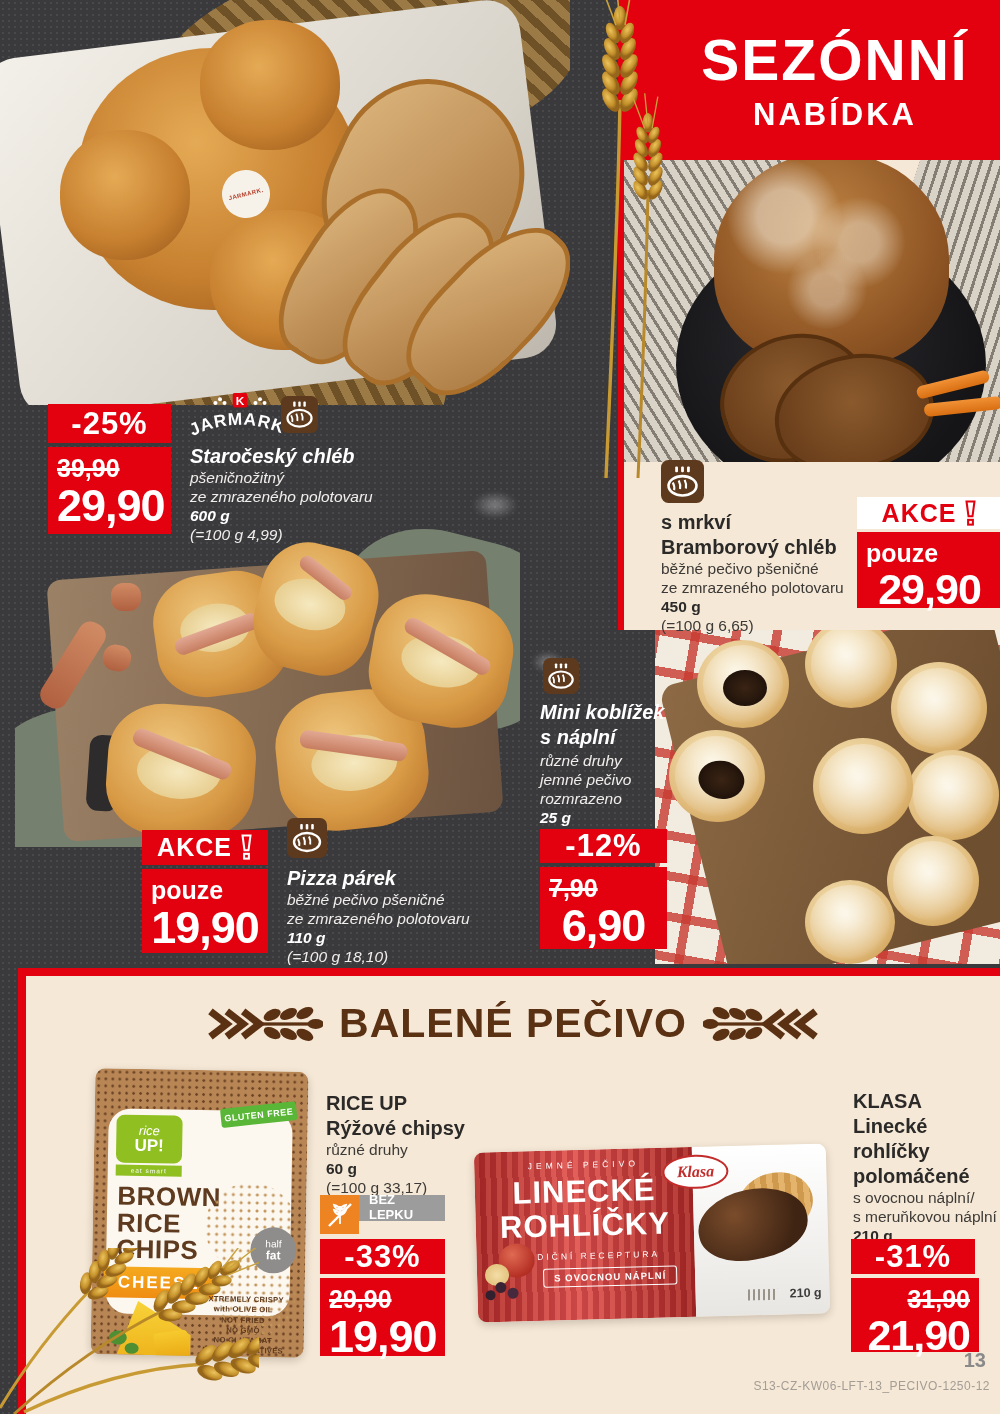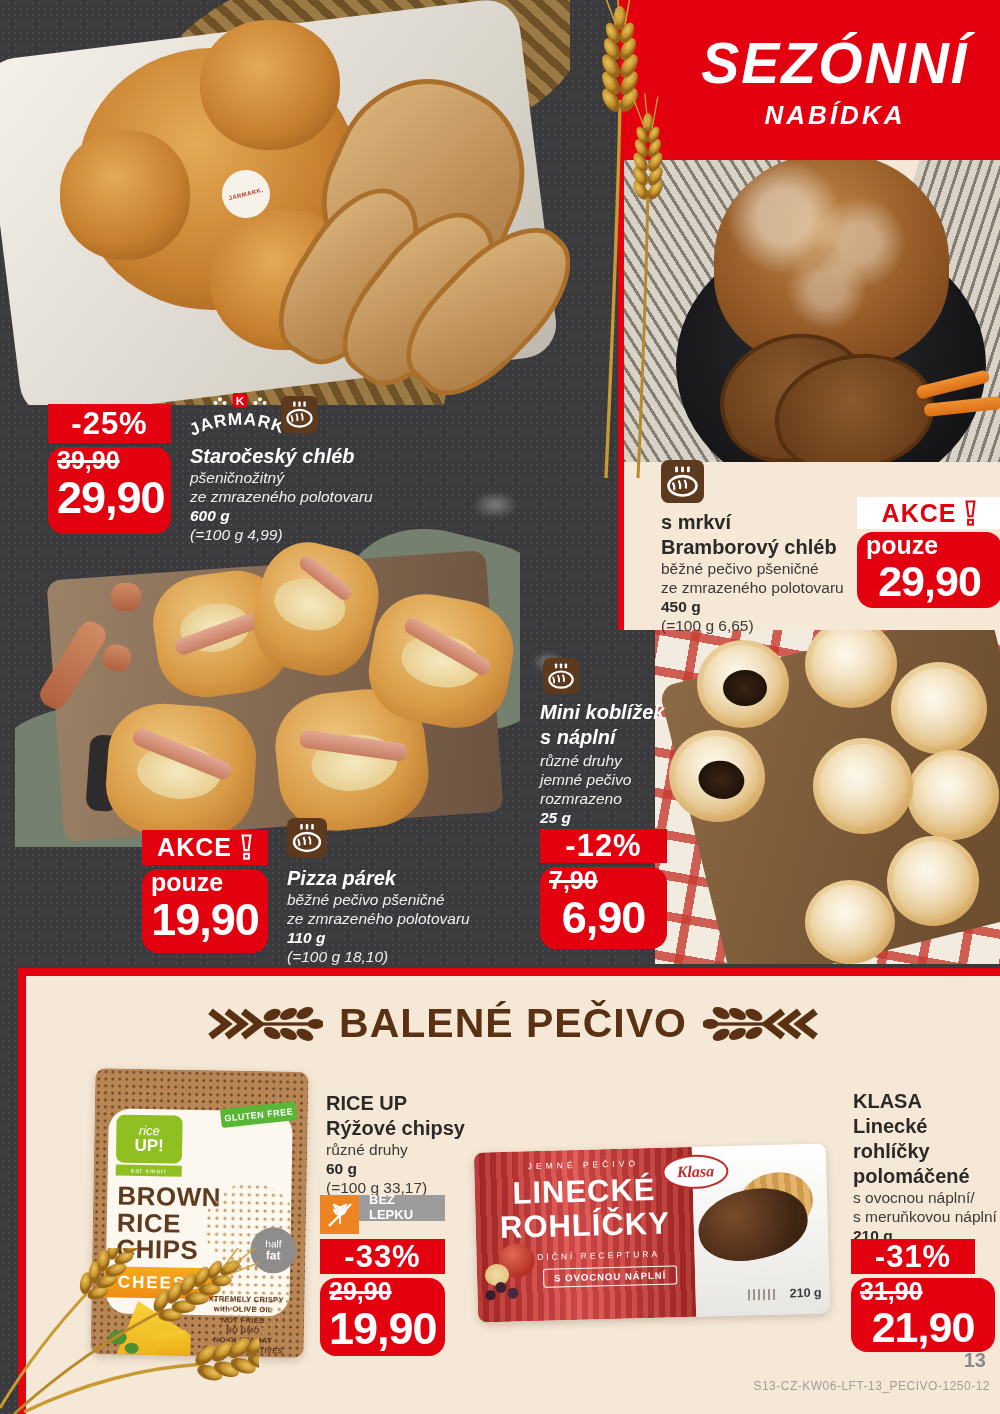--- a/index.html
+++ b/index.html
@@ -53,31 +53,31 @@
      repeating-linear-gradient(90deg,rgba(200,58,48,.8) 0 9px,transparent 9px 40px),
      #f2ebdf;}
   .wood2{background:linear-gradient(120deg,#8d6a45,#6e4f30 75%);border-radius:16px;}
   .dough{background:radial-gradient(circle at 40% 34%,#f6e6bb,#e0ba7a 62%,#c28f3f);border-radius:50%;}
   .dough .dust{position:absolute;inset:6%;border-radius:50%;
      background:radial-gradient(circle at 45% 40%,rgba(255,255,255,.75),rgba(255,255,255,.12) 65%,transparent 75%);}
   .dough .fill{position:absolute;background:radial-gradient(#3a2414,#1f120a 75%);border-radius:50%;}
 
   
   .banner{left:618px;top:0;width:382px;height:160px;background:var(--red);z-index:2;
-    display:flex;flex-direction:column;align-items:center;justify-content:center;color:#fff;font-style:italic;}
+    display:flex;flex-direction:column;align-items:center;justify-content:center;color:#fff;}
   .banner .t1{font-size:57px;font-weight:800;letter-spacing:2px;margin-left:52px;}
-  .banner .t2{font-size:26px;font-weight:800;letter-spacing:3px;margin-left:52px;margin-top:4px;}
+  .banner .t2{font-size:31px;font-weight:800;letter-spacing:3px;margin-left:52px;margin-top:4px;}
   .right-panel{left:618px;top:160px;width:382px;height:470px;background:var(--cream);border-left:6px solid var(--red);z-index:2;}
   .bottom-panel{left:18px;top:968px;width:982px;height:446px;background:var(--cream);
      border-top:8px solid var(--red);border-left:8px solid var(--red);z-index:2;}
 
   
   .redbox{background:var(--red);color:#fff;display:flex;align-items:center;justify-content:center;z-index:4;}
   .disc{font-size:31px;font-weight:800;letter-spacing:1px;}
-  .pricebox{flex-direction:column;align-items:stretch;justify-content:flex-start;padding:0 9px 6px;border-radius:16px;}
+  .pricebox{flex-direction:column;align-items:stretch;justify-content:flex-start;padding:8px 9px 6px;}
   .oldp{font-size:25px;font-weight:700;text-decoration:line-through;text-decoration-thickness:3px;line-height:1.05;}
   .newp{font-size:45px;font-weight:800;text-align:center;line-height:1.0;margin-top:2px;letter-spacing:-1px;}
   .pouze{font-size:25px;font-weight:800;line-height:1.05;}
   .akce{display:flex;align-items:center;justify-content:center;gap:8px;font-weight:800;z-index:4;}
   .akce-red{background:var(--red);color:#fff;}
   .akce-white{background:#fff;color:var(--red);}
   .akce .word{font-size:25px;letter-spacing:1px;}
   .prod-text{z-index:4;line-height:1.22;}
   .prod-text .tt{font-size:20px;font-weight:800;line-height:1.25;}
   .prod-text .dd{font-size:15.5px;}
@@ -502,21 +502,21 @@
       <div class="tt">Linecké rohlíčky</div>
       <div class="tt">polomáčené</div>
       <div class="dd">s ovocnou náplní/</div>
       <div class="dd">s meruňkovou náplní</div>
       <div class="wt">210 g</div>
       <div class="dd">(=100 g 10,43)</div>
     </div>
     <div class="abs redbox disc" style="left:825px;top:263px;width:124px;height:35px;">
       <span>-31%</span>
     </div>
-    <div class="abs redbox pricebox" style="left:825px;top:302px;width:144px;height:74px;">
+    <div class="abs redbox pricebox" style="left:825px;top:302px;width:128px;height:74px;align-items:flex-end;">
       <div class="oldp">31,90</div>
       <div class="newp" style="font-size:43px;">21,90</div>
     </div>
   </div>
 
   <svg class="abs" style="left:566px;top:0;z-index:5;" width="112" height="480" viewBox="0 0 112 480">
     <defs>
       <radialGradient id="gold" cx="40%" cy="35%">
           <stop offset="0%" stop-color="#ecc35c"></stop>
           <stop offset="70%" stop-color="#c4912c"></stop>

